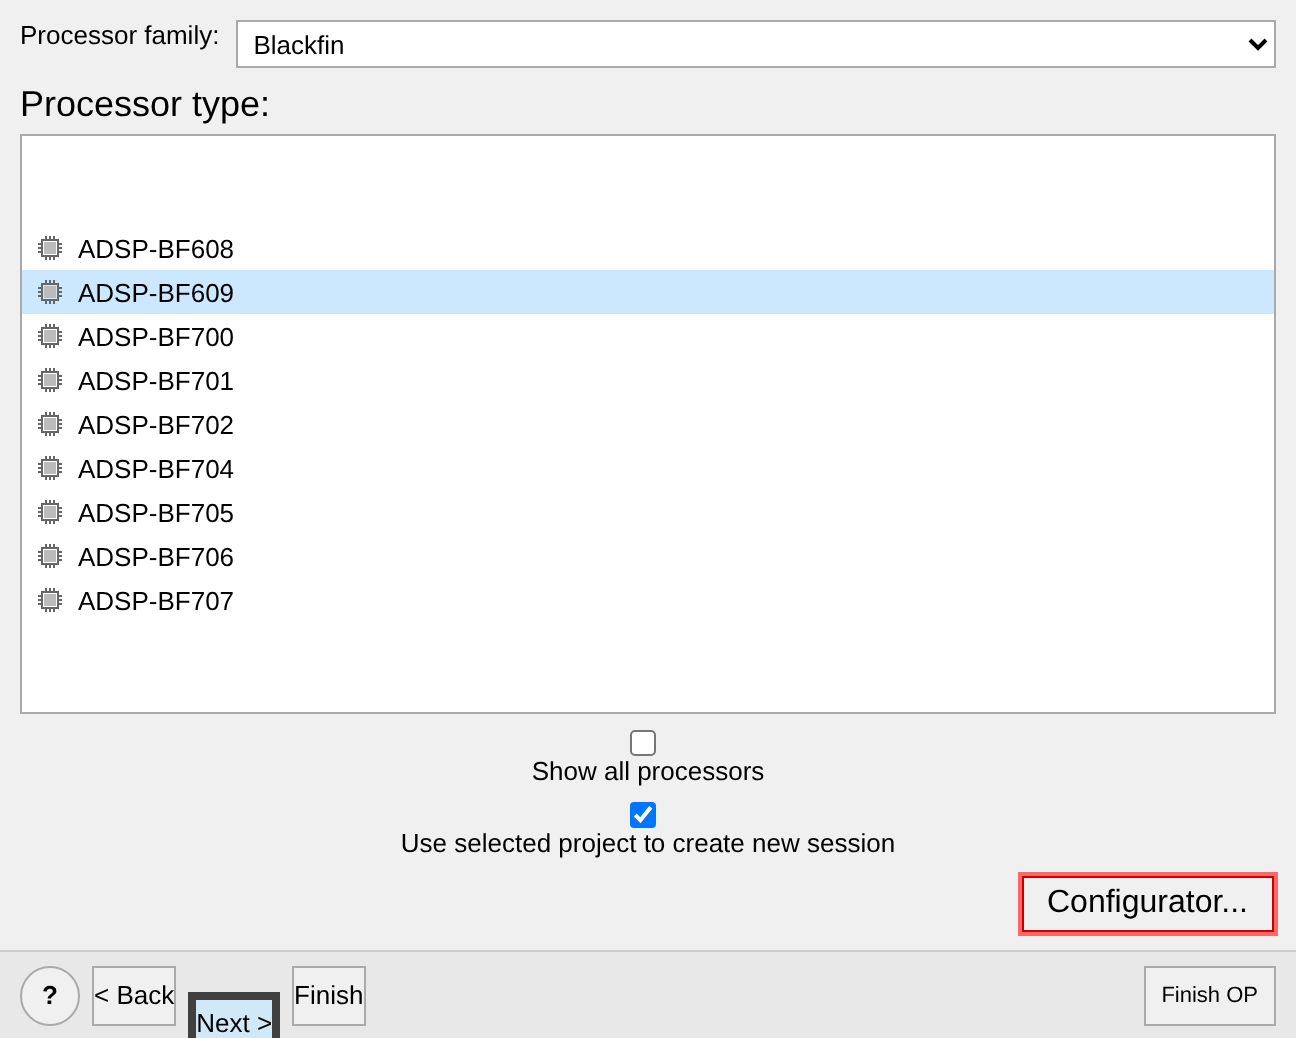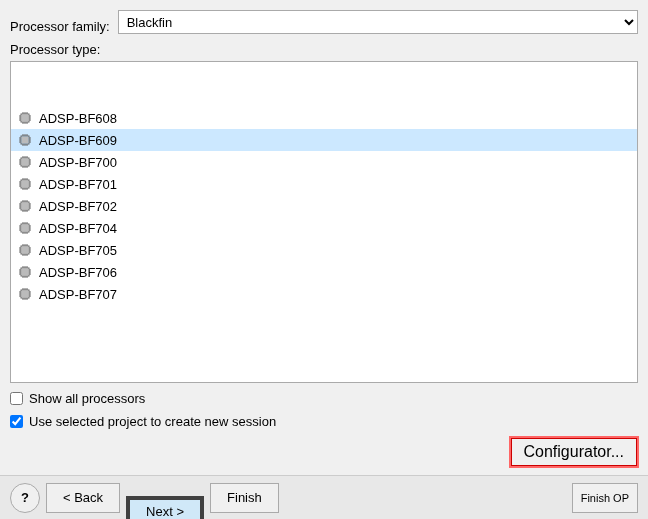--- a/index.html
+++ b/index.html
@@ -14,21 +14,21 @@
     .dialog {
       width: 648px;
       height: 519px;
       background: #f0f0f0;
       display: flex;
       flex-direction: column;
       padding: 10px 10px 0 10px;
     }
     .processor-family-row {
       display: flex;
-      align-items: flex-end;
+      align-items: flex-start;
       margin-bottom: 8px;
     }
     .processor-family-label {
       font-size: 13px;
       margin-right: 8px;
       white-space: nowrap;
     }
     .select-wrapper {
       flex: 1;
       position: relative;
@@ -37,21 +37,21 @@
     }
     .select-wrapper select {
       width: 100%;
       height: 24px;
       font-size: 13px;
       background: white;
       border: 1px solid #aaa;
       padding: 0 4px;
     }
     .processor-type-label {
-      font-size: 13px;
+      font-size: 18px;
       margin-bottom: 4px;
     }
     .list-container {
       flex: 1;
       border: 1px solid #aaa;
       background: white;
       overflow: hidden;
       display: flex;
       position: relative;
       margin-bottom: 8px;
@@ -98,20 +98,21 @@
     .list-item-text {
       font-size: 13px;
     }
     .options-row {
       margin-bottom: 4px;
     }
     .checkbox-row {
       display: flex;
       align-items: center;
       margin-bottom: 4px;
+      flex-direction: column;
     }
     .checkbox-row input[type="checkbox"] {
       margin-right: 6px;
     }
     .configurator-row {
       display: flex;
       justify-content: flex-end;
       margin-bottom: 8px;
     }
     .configurator-btn {
@@ -128,21 +129,21 @@
       background: #e8e8e8;
       border-top: 1px solid #ccc;
       display: flex;
       align-items: center;
       padding: 6px 10px;
       gap: 6px;
       margin: 0 -10px;
     }
     .btn {
       height: 30px;
-      padding: 0 16px;
+      padding: 0 0;
       font-size: 13px;
       background: #f0f0f0;
       border: 1px solid #aaa;
       cursor: pointer;
     }
     .btn-next {
       background: #d0e8f8;
       border: 4px solid #404040;
       font-weight: normal;
       margin-top: 27px;

